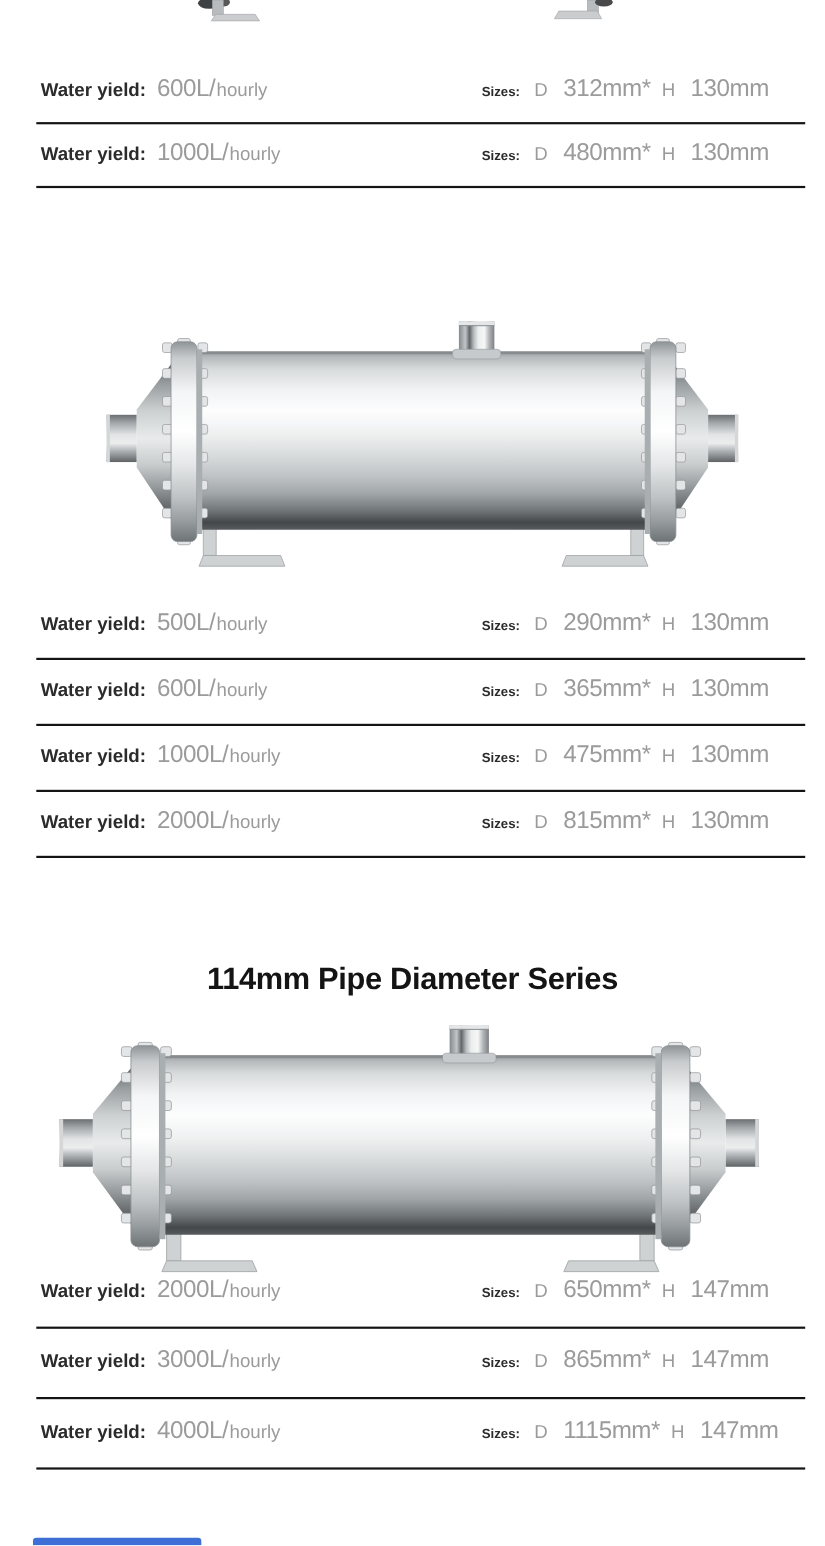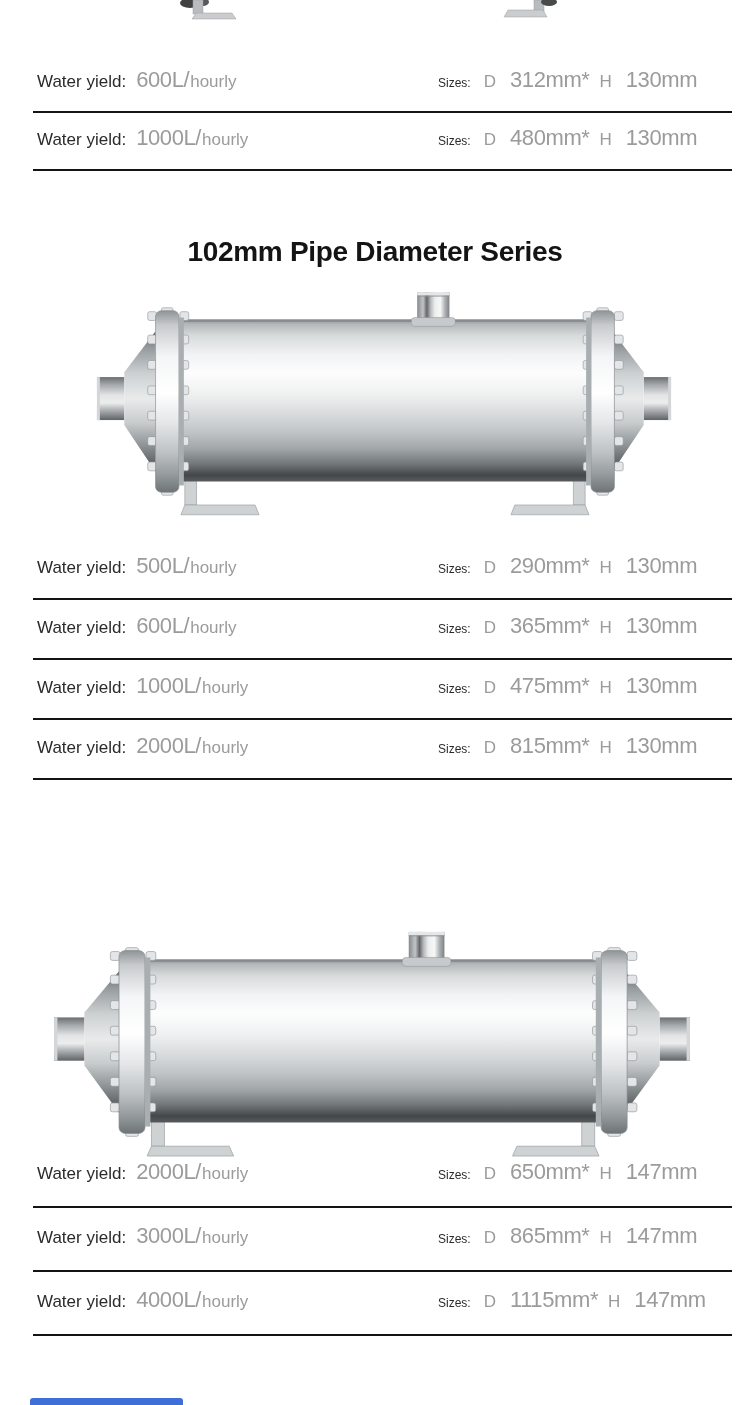--- a/index.html
+++ b/index.html
@@ -23,21 +23,21 @@
   .spec-row {
     display:flex; align-items:baseline; box-sizing:border-box;
     border-bottom:2px solid var(--c-divider, #141414); padding-left:4px;
   }
   #table-a .spec-row { height:58px; padding-top:12px; }
   #table-b .spec-row { height:60px; padding-top:13px; }
   #table-c .spec-row { height:64px; padding-top:15px; }
 
   .spec-left  { flex:0 0 401px; display:flex; align-items:baseline; }
   .spec-right { flex:1; display:flex; align-items:baseline; }
-  .lbl  { font-size:17px; font-weight:400; color:var(--c-label, #2b2b2b); white-space:nowrap; }
+  .lbl  { font-size:17px; font-weight:700; color:var(--c-label, #2b2b2b); white-space:nowrap; }
   .spec-right .lbl { font-size:12px; }
   .big  { font-size:22px; letter-spacing:-0.4px; color:var(--c-value, #9b9b9b); margin-left:10px; white-space:nowrap; }
   .small { font-size:17px; color:var(--c-value, #9b9b9b); margin-left:1px; }
   .prefix { font-size:17px; color:var(--c-value, #9b9b9b); margin-left:13px; }
   .prefix + .big { margin-left:14px; }
   .prefix.hp { margin-left:10px; }
 
   .remnant { position:absolute; left:0; top:0; }
   .product { position:absolute; }
   #product-1 { left:95px; top:286px; width:578px; height:231px; }
@@ -213,21 +213,20 @@
     <div class="spec-right">
       <span class="lbl">Sizes:</span>
       <span class="prefix">D</span>
       <span class="big">480mm*</span>
       <span class="prefix hp">H</span>
       <span class="big">130mm</span>
     </div>
   </div>
 </div>
 
-  <h2 class="series-title" id="title-1">102mm Pipe Diameter Series</h2>
   <svg class="product" id="product-1" viewBox="0 0 592 236" preserveAspectRatio="xMidYMid meet">
     <use href="#tank"></use>
   </svg>
   <div class="spec-table" id="table-b">
   <div class="spec-row">
     <div class="spec-left">
       <span class="lbl">Water yield:</span>
       <span class="big">500L/</span>
       <span class="small">hourly</span>
     </div>
@@ -279,20 +278,21 @@
     <div class="spec-right">
       <span class="lbl">Sizes:</span>
       <span class="prefix">D</span>
       <span class="big">815mm*</span>
       <span class="prefix hp">H</span>
       <span class="big">130mm</span>
     </div>
   </div>
 </div>
 
+  <h2 class="series-title" id="title-2">114mm Pipe Diameter Series</h2>
   <svg class="product" id="product-2" viewBox="0 0 592 236" preserveAspectRatio="none">
     <use href="#tank"></use>
   </svg>
   <div class="spec-table" id="table-c">
   <div class="spec-row">
     <div class="spec-left">
       <span class="lbl">Water yield:</span>
       <span class="big">2000L/</span>
       <span class="small">hourly</span>
     </div>

